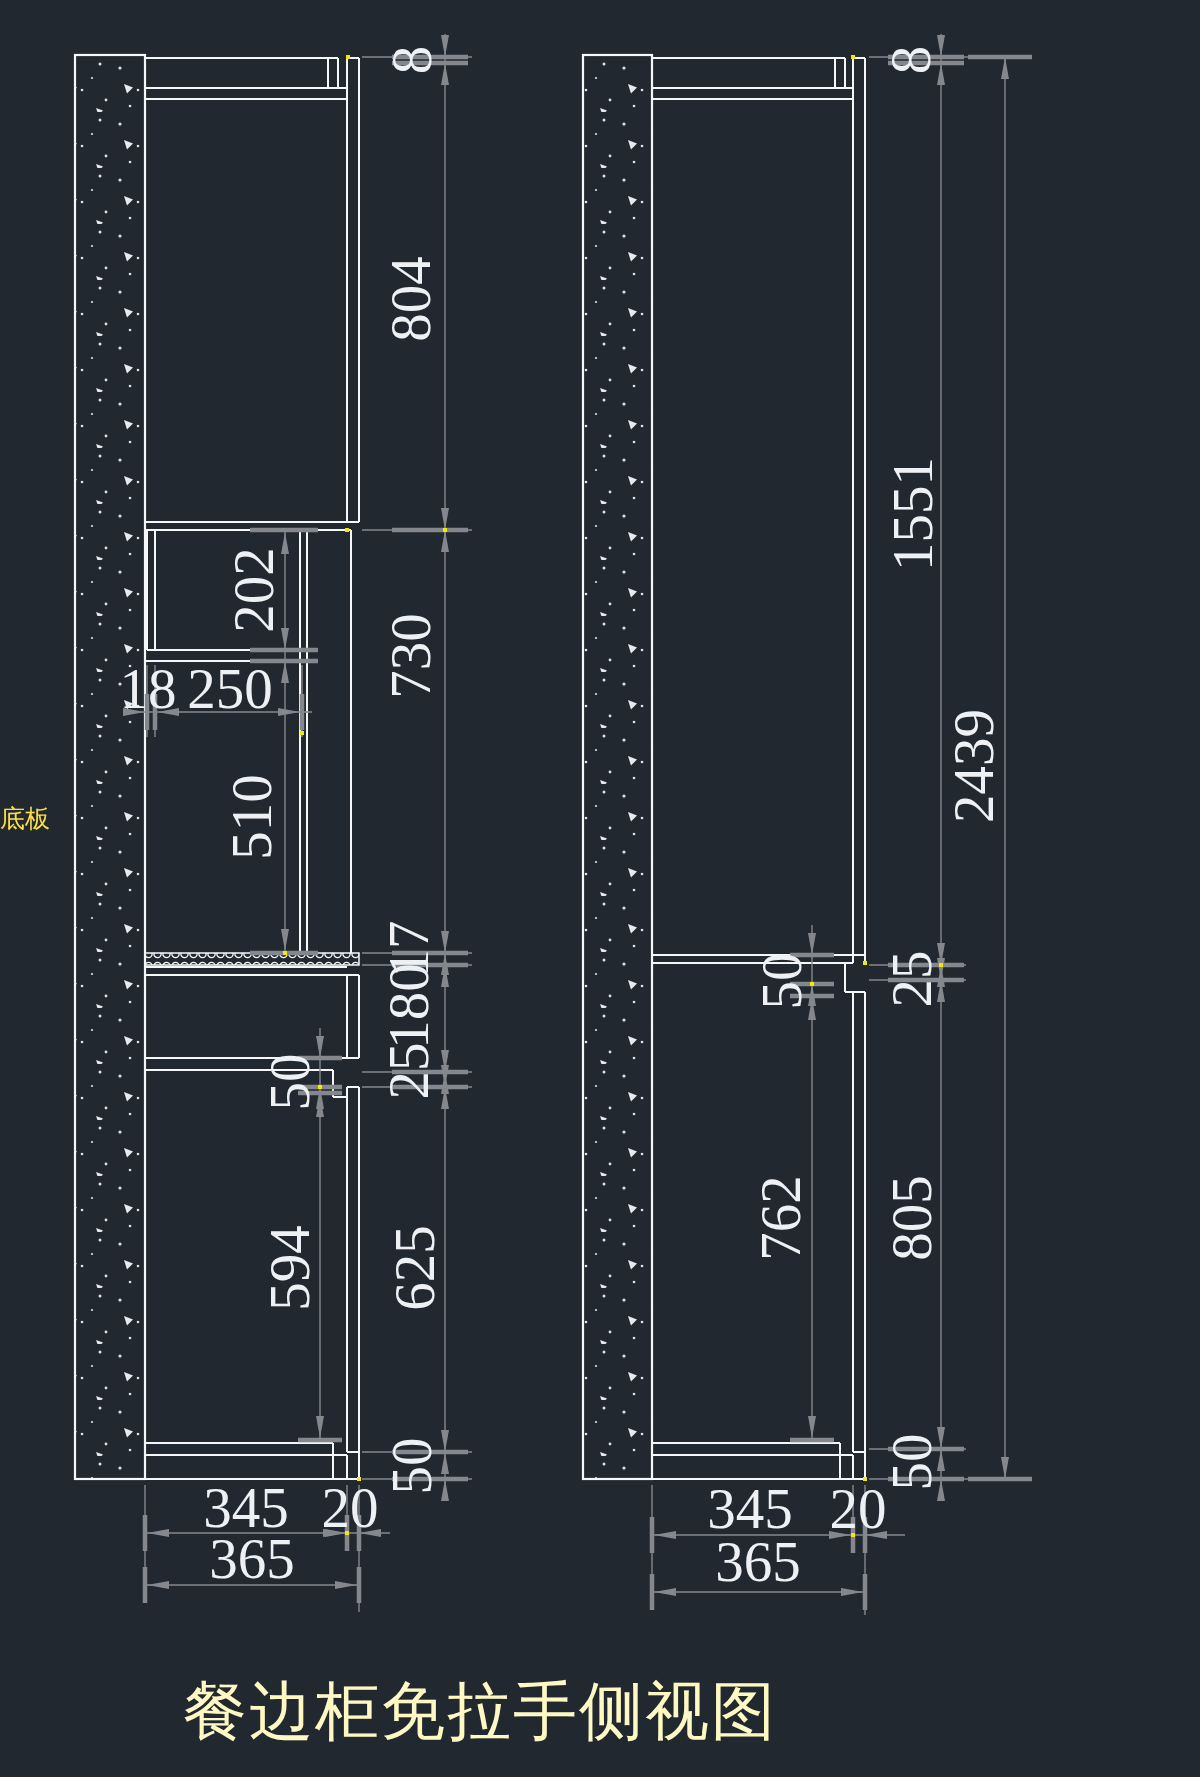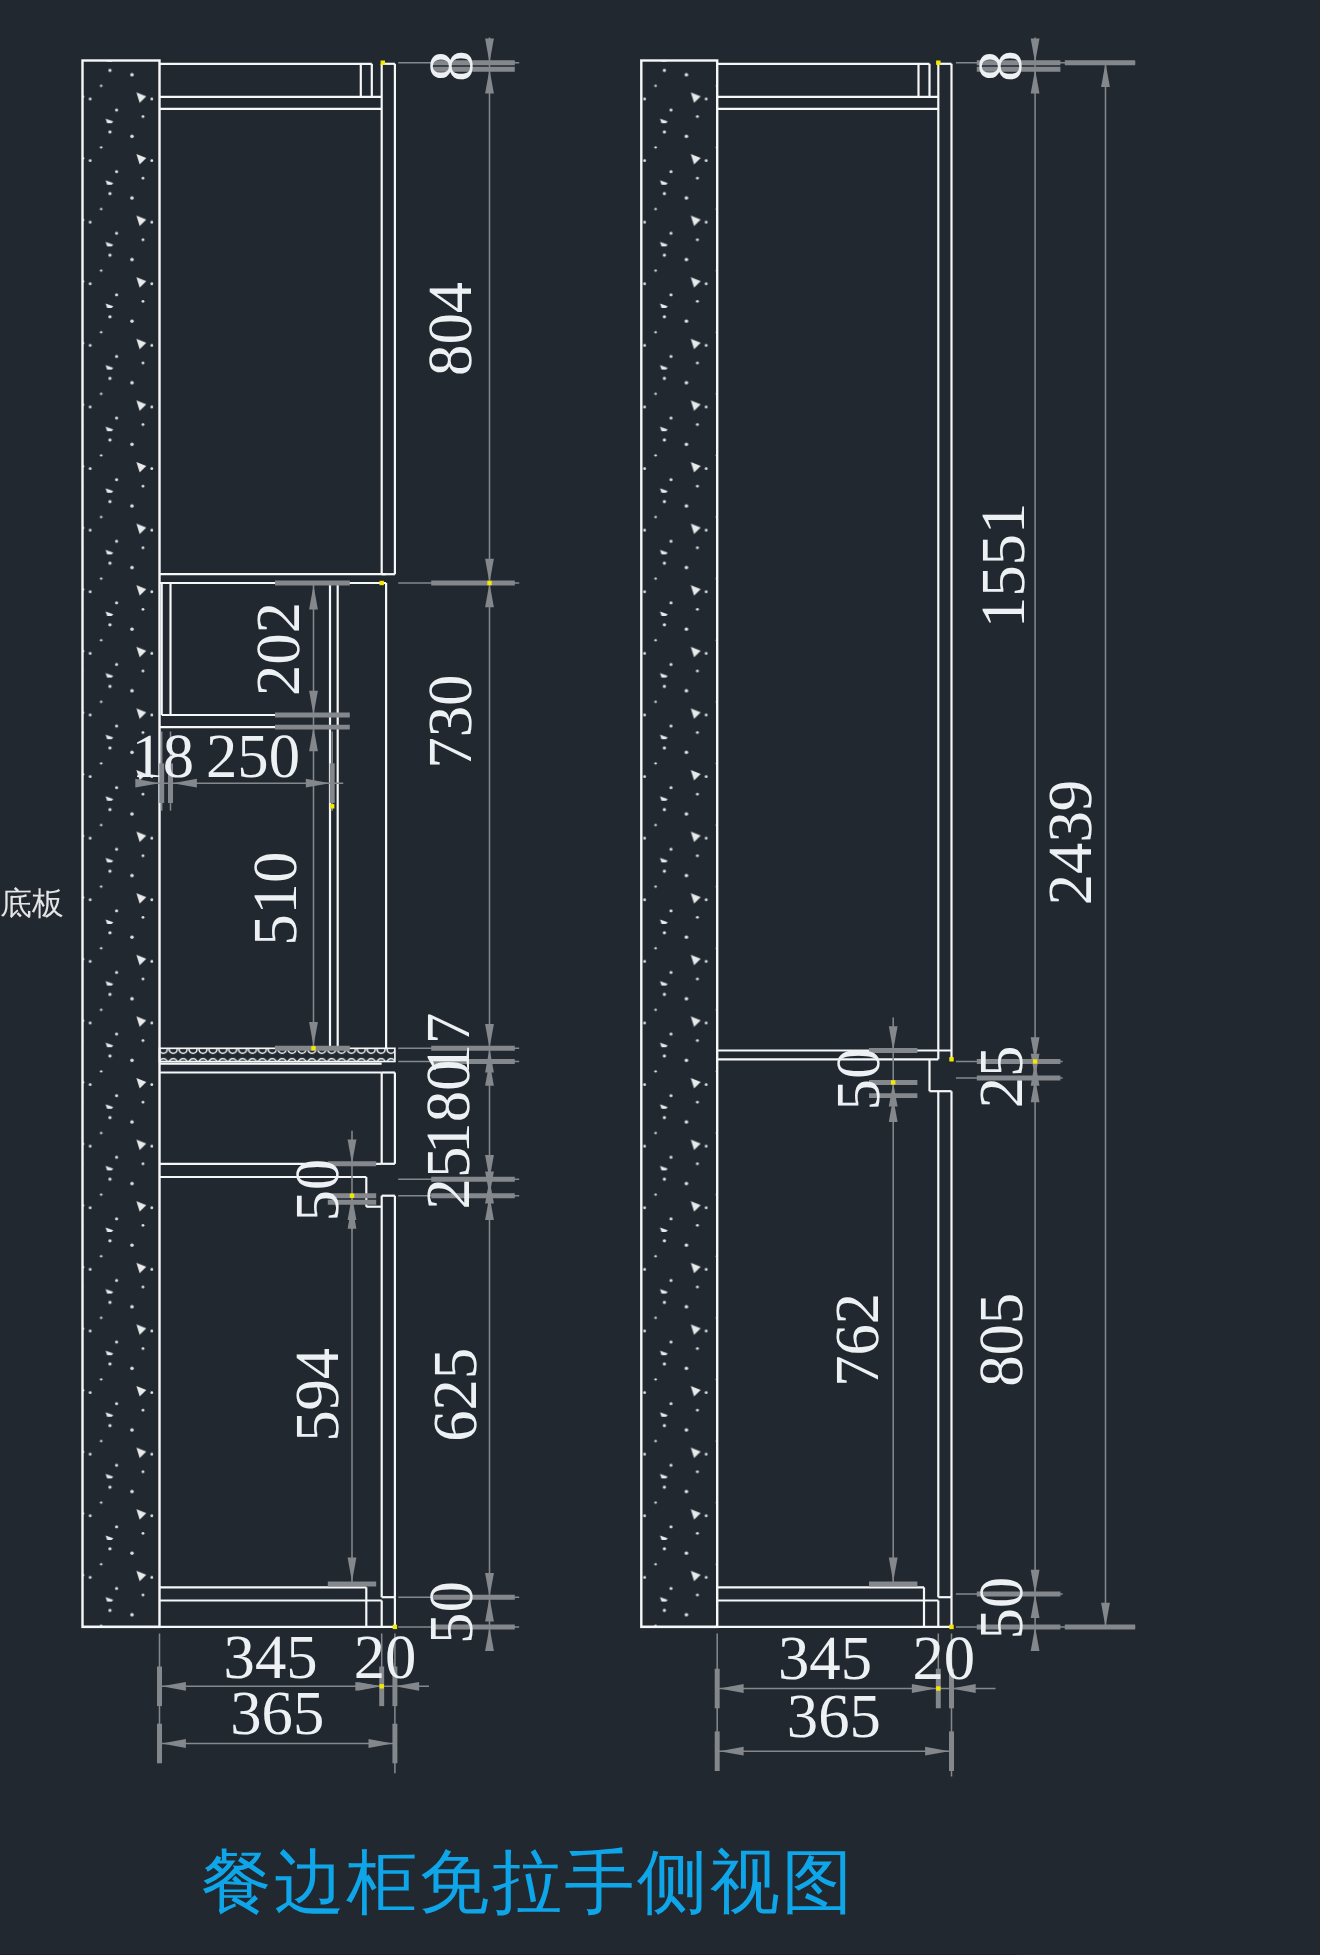--- a/index.html
+++ b/index.html
@@ -9,26 +9,26 @@
     font-family:"Liberation Serif","DejaVu Serif",serif;
   }
   #linework{position:absolute;left:0;top:0;}
   svg text{
     fill:#eef1f4;
     font-family:"Liberation Serif","DejaVu Serif",serif;
     font-size:57px;
   }
   #title{
     position:absolute;left:150px;top:1668px;width:660px;
-    text-align:center;font-size:64px;color:#0ea5e9;
+    text-align:center;font-size:64px;color:#fef9c3;
     letter-spacing:2px;white-space:nowrap;
   }
   #wall-label{
     position:absolute;left:0px;top:802px;
-    font-size:29px;color:#e5e5e5;white-space:nowrap;
+    font-size:25px;color:#fde047;white-space:nowrap;
   }
 </style>
 </head>
 <body>
 
 <div id="canvas">
 
 <svg id="linework" width="1200" height="1777" viewBox="0 0 1200 1777">
   <defs>
     <pattern id="stipple" patternUnits="userSpaceOnUse" width="56" height="56">

